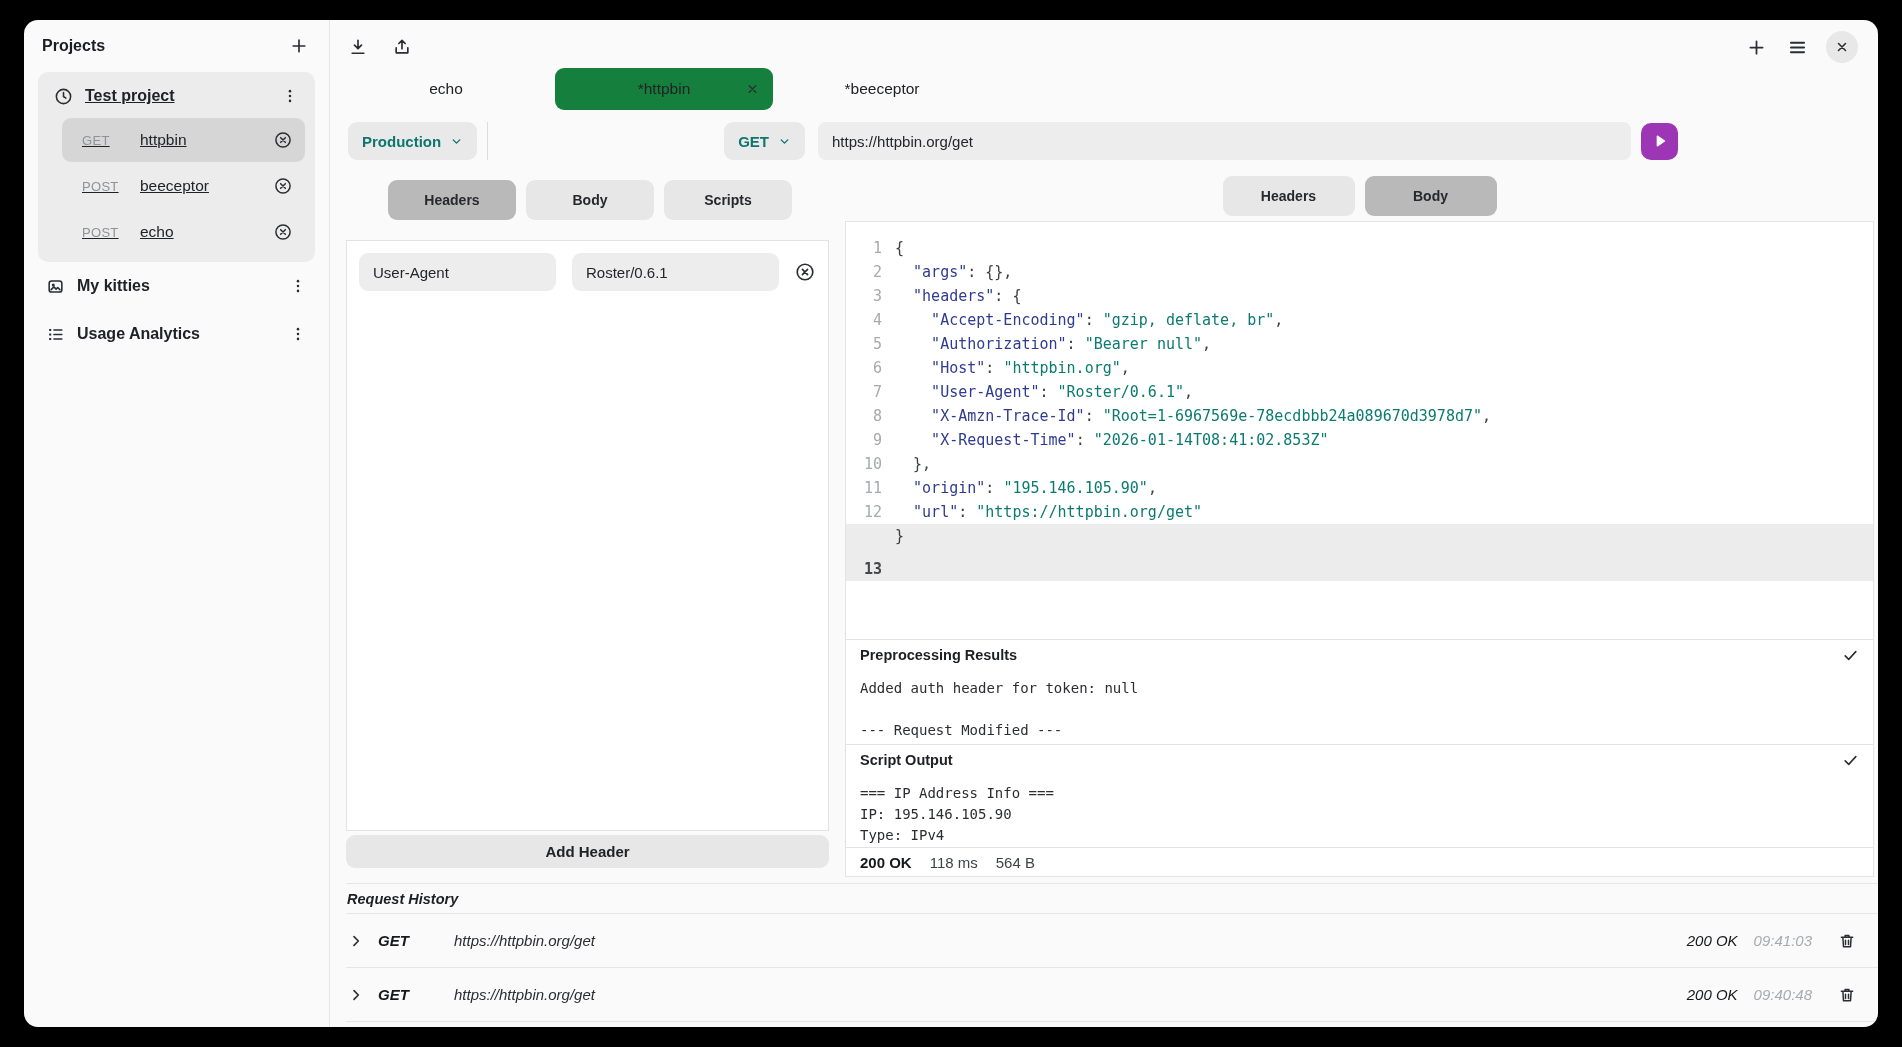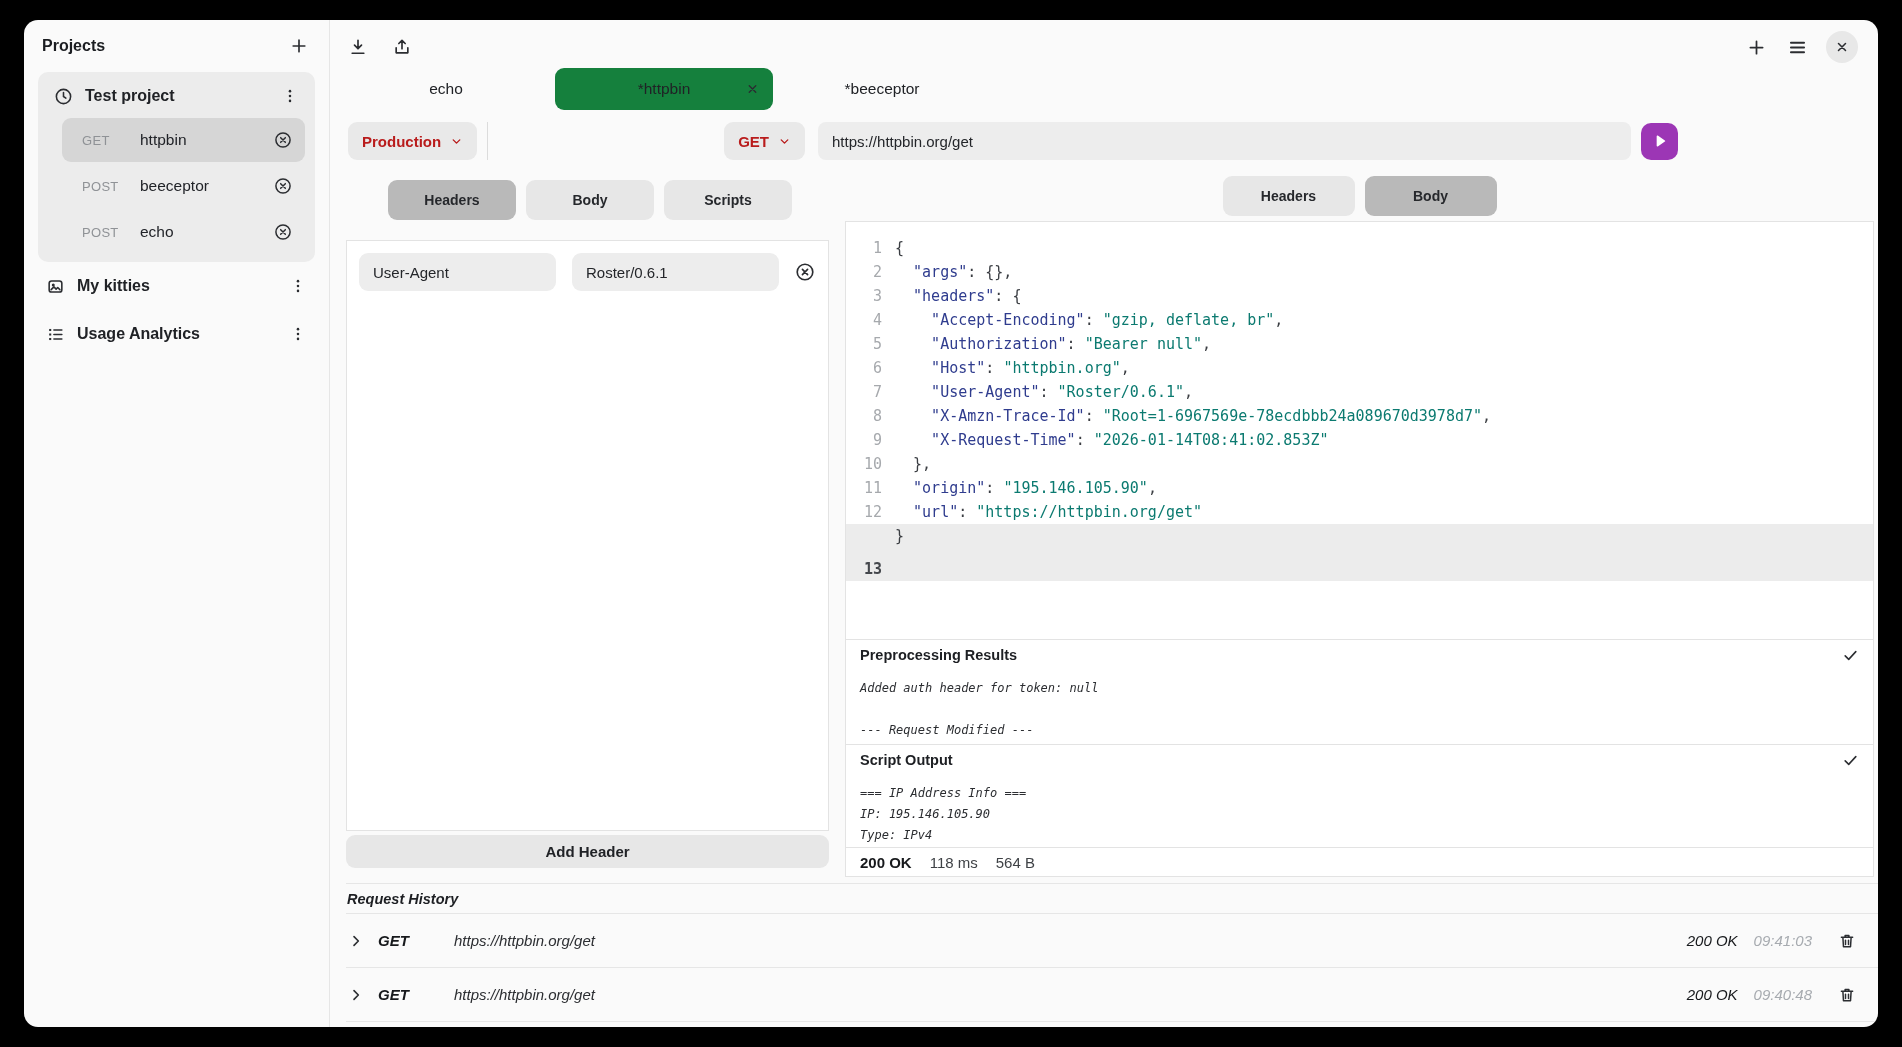--- a/index.html
+++ b/index.html
@@ -8,21 +8,21 @@
            font-family:"Liberation Sans", sans-serif; color:#1f2125; overflow:hidden; }
   .app { position:absolute; left:24px; top:20px; width:1854px; height:1007px;
          background:#fafafa; border-radius:14px; overflow:hidden; display:flex; }
 
   
   .sidebar { flex:0 0 306px; border-right:1px solid #e6e6e6; padding:0 14px; }
   .sb-head { display:flex; align-items:center; justify-content:space-between; height:52px; padding:0 4px; }
   .sb-title { font-weight:bold; font-size:16px; color:#1b1d21; }
   .icon-btn { background:none; border:none; cursor:pointer; color:#2b2d31;
               display:flex; align-items:center; justify-content:center; padding:2px; }
-  .project-card { background:#ececec; border-radius:10px; padding:2px 10px 8px 10px; }
+  .project-card { background:#ececec; border-radius:10px; padding:2px 10px 8px 10px;text-decoration:underline; }
   .project-head { display:flex; align-items:center; gap:10px; height:44px; padding:0 4px; }
   .project-name { font-weight:bold; font-size:16px; flex:1; color:#202226; }
   .proj-items { display:flex; flex-direction:column; gap:2px; }
   .proj-item { display:flex; align-items:center; height:44px; border-radius:9px;
                margin-left:14px; padding:0 10px 0 20px; gap:12px; cursor:pointer; }
   .proj-item.selected { background:#d6d6d6; }
   .pi-method { color:#8f9296; font-size:13px; width:46px; letter-spacing:.3px; }
   .pi-name { font-size:15.5px; color:#212328; flex:1; }
   .sb-row { display:flex; align-items:center; gap:10px; height:48px; padding:0 6px; }
   .sb-row-label { font-weight:bold; font-size:16px; flex:1; color:#202226; }
@@ -39,21 +39,21 @@
   .tab { width:218px; display:flex; align-items:center; justify-content:center;
          font-size:15.5px; color:#202226; border-radius:9px; position:relative; cursor:pointer; }
   .tab.active { background:#15803d; }
   .tab-close { position:absolute; right:14px; top:50%; transform:translateY(-50%);
                background:none; border:none; cursor:pointer; color:#2b2d31; display:none; line-height:0; }
   .tab.active .tab-close { display:block; }
 
   .reqbar { display:flex; align-items:center; margin:12px 0 0 18px; height:38px; }
   .pill-btn { height:38px; background:#e9e9e9; border:none; border-radius:9px; font-weight:bold;
               font-size:15px; display:flex; align-items:center; gap:9px; padding:16px 14px;
-              color:#b91c1c; cursor:pointer; font-family:inherit; }
+              color:#0f766e; cursor:pointer; font-family:inherit; }
   .vdiv { width:1px; height:38px; background:#dcdcdc; margin-left:10px; }
   .get-btn { margin-left:236px; }
   .url-input { margin-left:13px; width:813px; height:38px; background:#ededed; border:none;
                border-radius:8px; padding:0 14px; font-size:15px; color:#24262a; font-family:inherit; }
   .send-btn { margin-left:10px; width:37px; height:37px; border:none; border-radius:10px;
               display:flex; align-items:center; justify-content:center; cursor:pointer; color:#fff; }
 
   .content { display:flex; }
   .req-col { width:483px; margin-left:16px; display:flex; flex-direction:column; }
   .seg-tabs { display:flex; gap:10px; margin-top:20px; }
@@ -81,21 +81,21 @@
   .code-line { display:flex; }
   .code-line.hl { background:#ececec; }
   .ln { flex:0 0 36px; text-align:right; color:#a6a9ad; }
   .code-line.hl .ln { color:#44474c; font-weight:bold;margin-top:33px; }
   .code-text { white-space:pre; padding-left:13px; }
   .tk-k { color:#2f3c8e; } .tk-s { color:#0b7a70; } .tk-p { color:#3a3d42; }
   .sec-head { border-top:1px solid #e3e3e3; height:31px; display:flex; align-items:center;
               padding:0 14px; font-weight:bold; font-size:14.5px; color:#1d1f23; flex:0 0 31px; }
   .sec-check { margin-left:auto; color:#2b2d31; line-height:0; }
   .mono-block { overflow:hidden; padding:8px 14px 0; font-family:"DejaVu Sans Mono", monospace;
-                font-size:12px; line-height:21px; color:#2b2d31;font-style:italic; }
+                font-size:14px; line-height:21px; color:#2b2d31; }
   .mono-line { white-space:pre; min-height:21px; }
   #prep-block { flex:0 0 74px; } #script-block { flex:0 0 72px; }
   .status-row { border-top:1px solid #e3e3e3; height:29px; display:flex; align-items:center;
                 gap:18px; padding:0 14px; font-size:15px; flex:0 0 29px; }
   .status-code { font-weight:bold; color:#17191c; }
   .status-meta { color:#3f4246; }
 
   .history { margin:6px 0 0 16px; border-top:1px solid #e6e6e6;font-style:italic; }
   .hist-head { padding:7px 0 6px 1px; font-weight:bold; font-size:14.5px; color:#1d1f23;
                border-bottom:1px solid #e6e6e6; }

